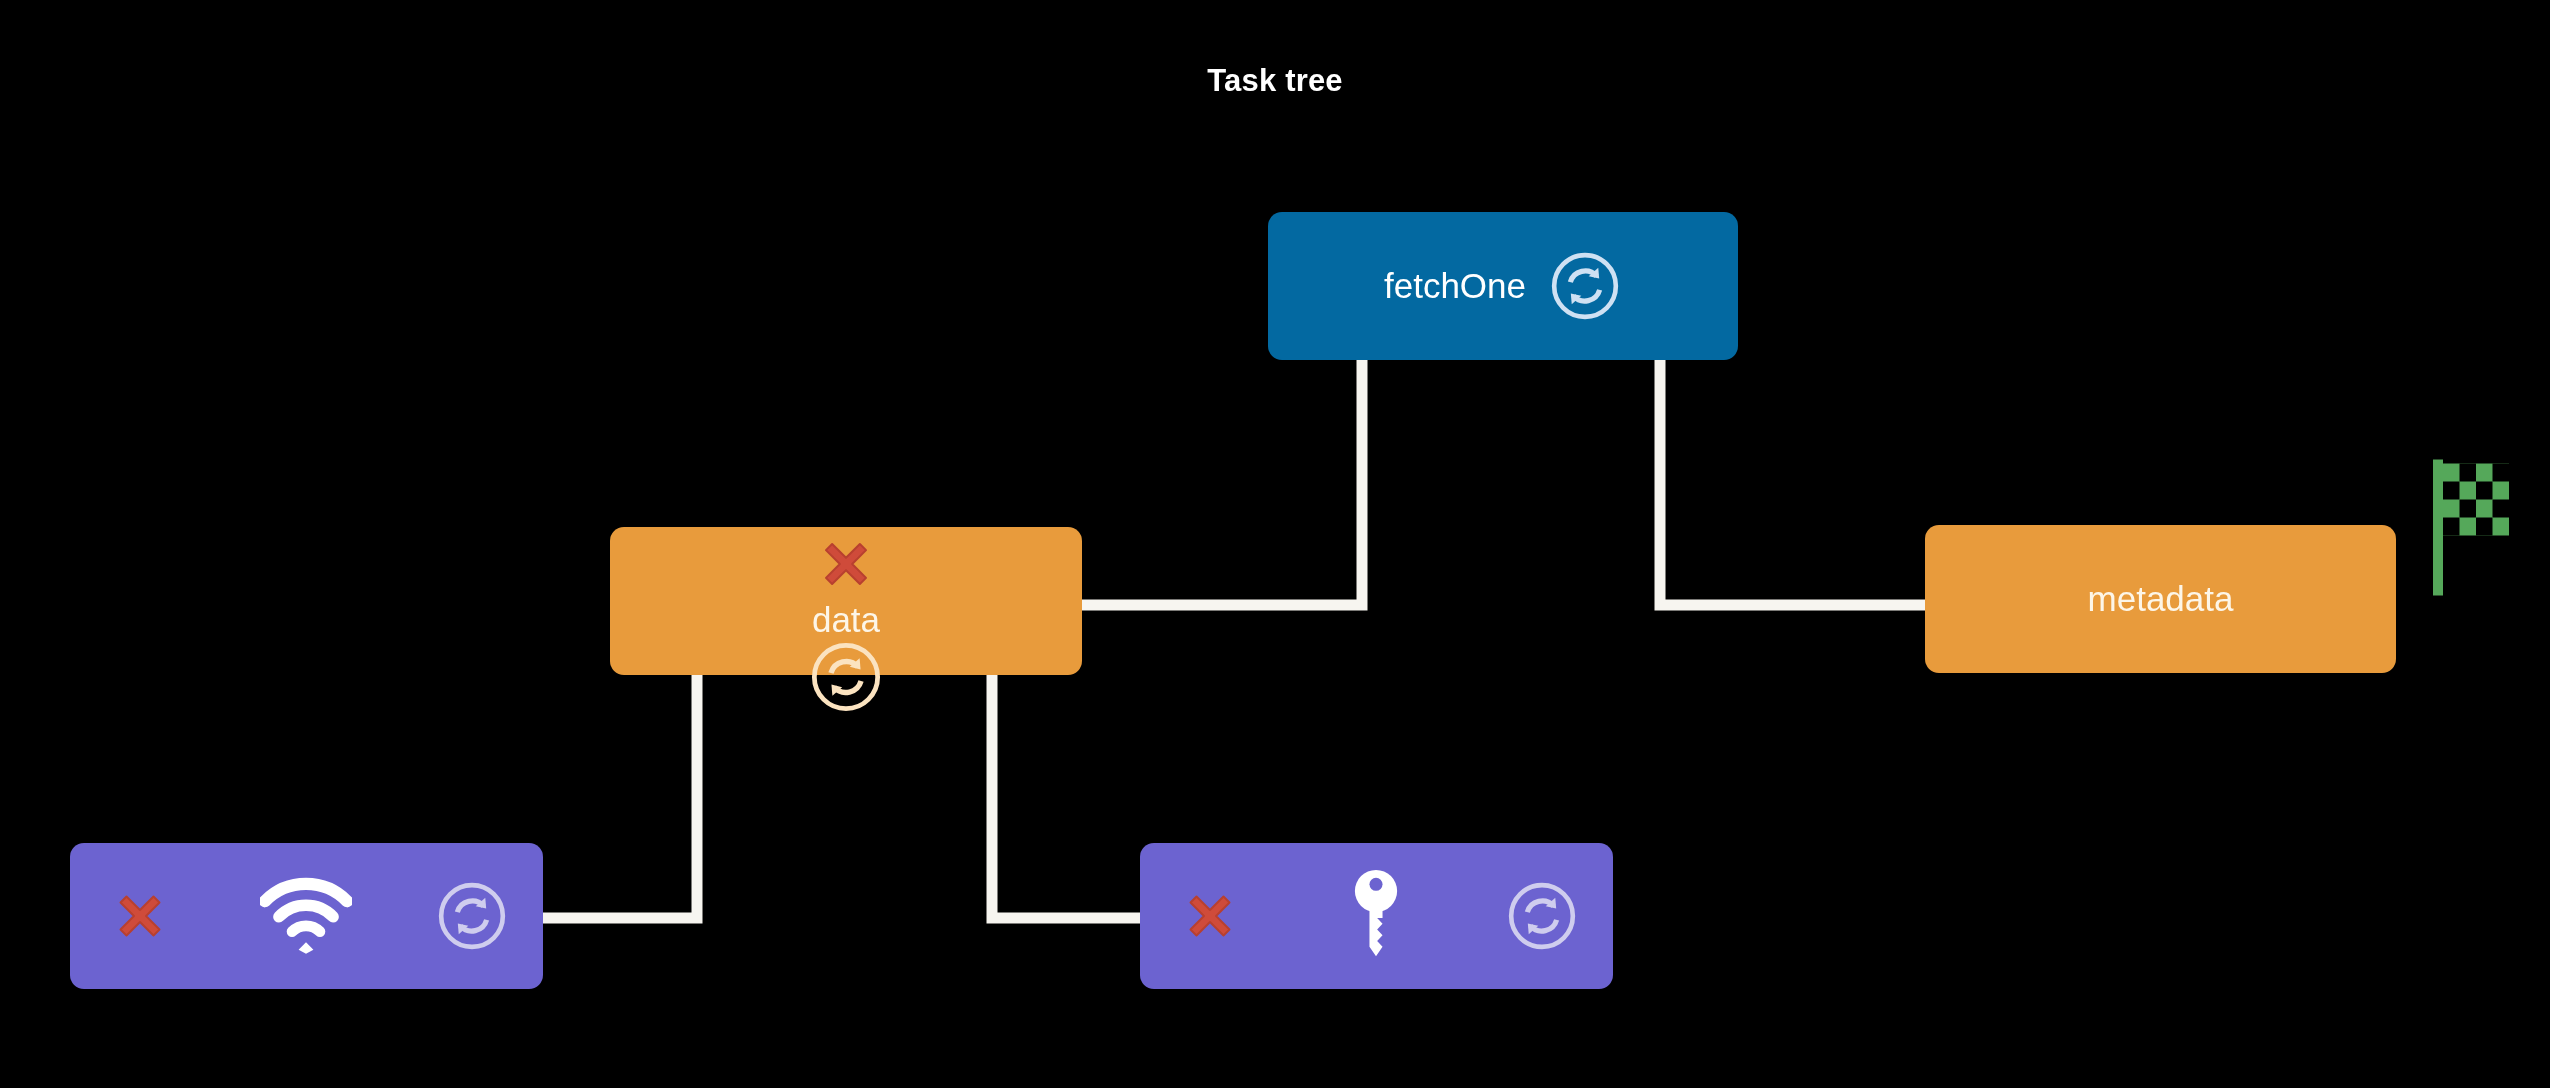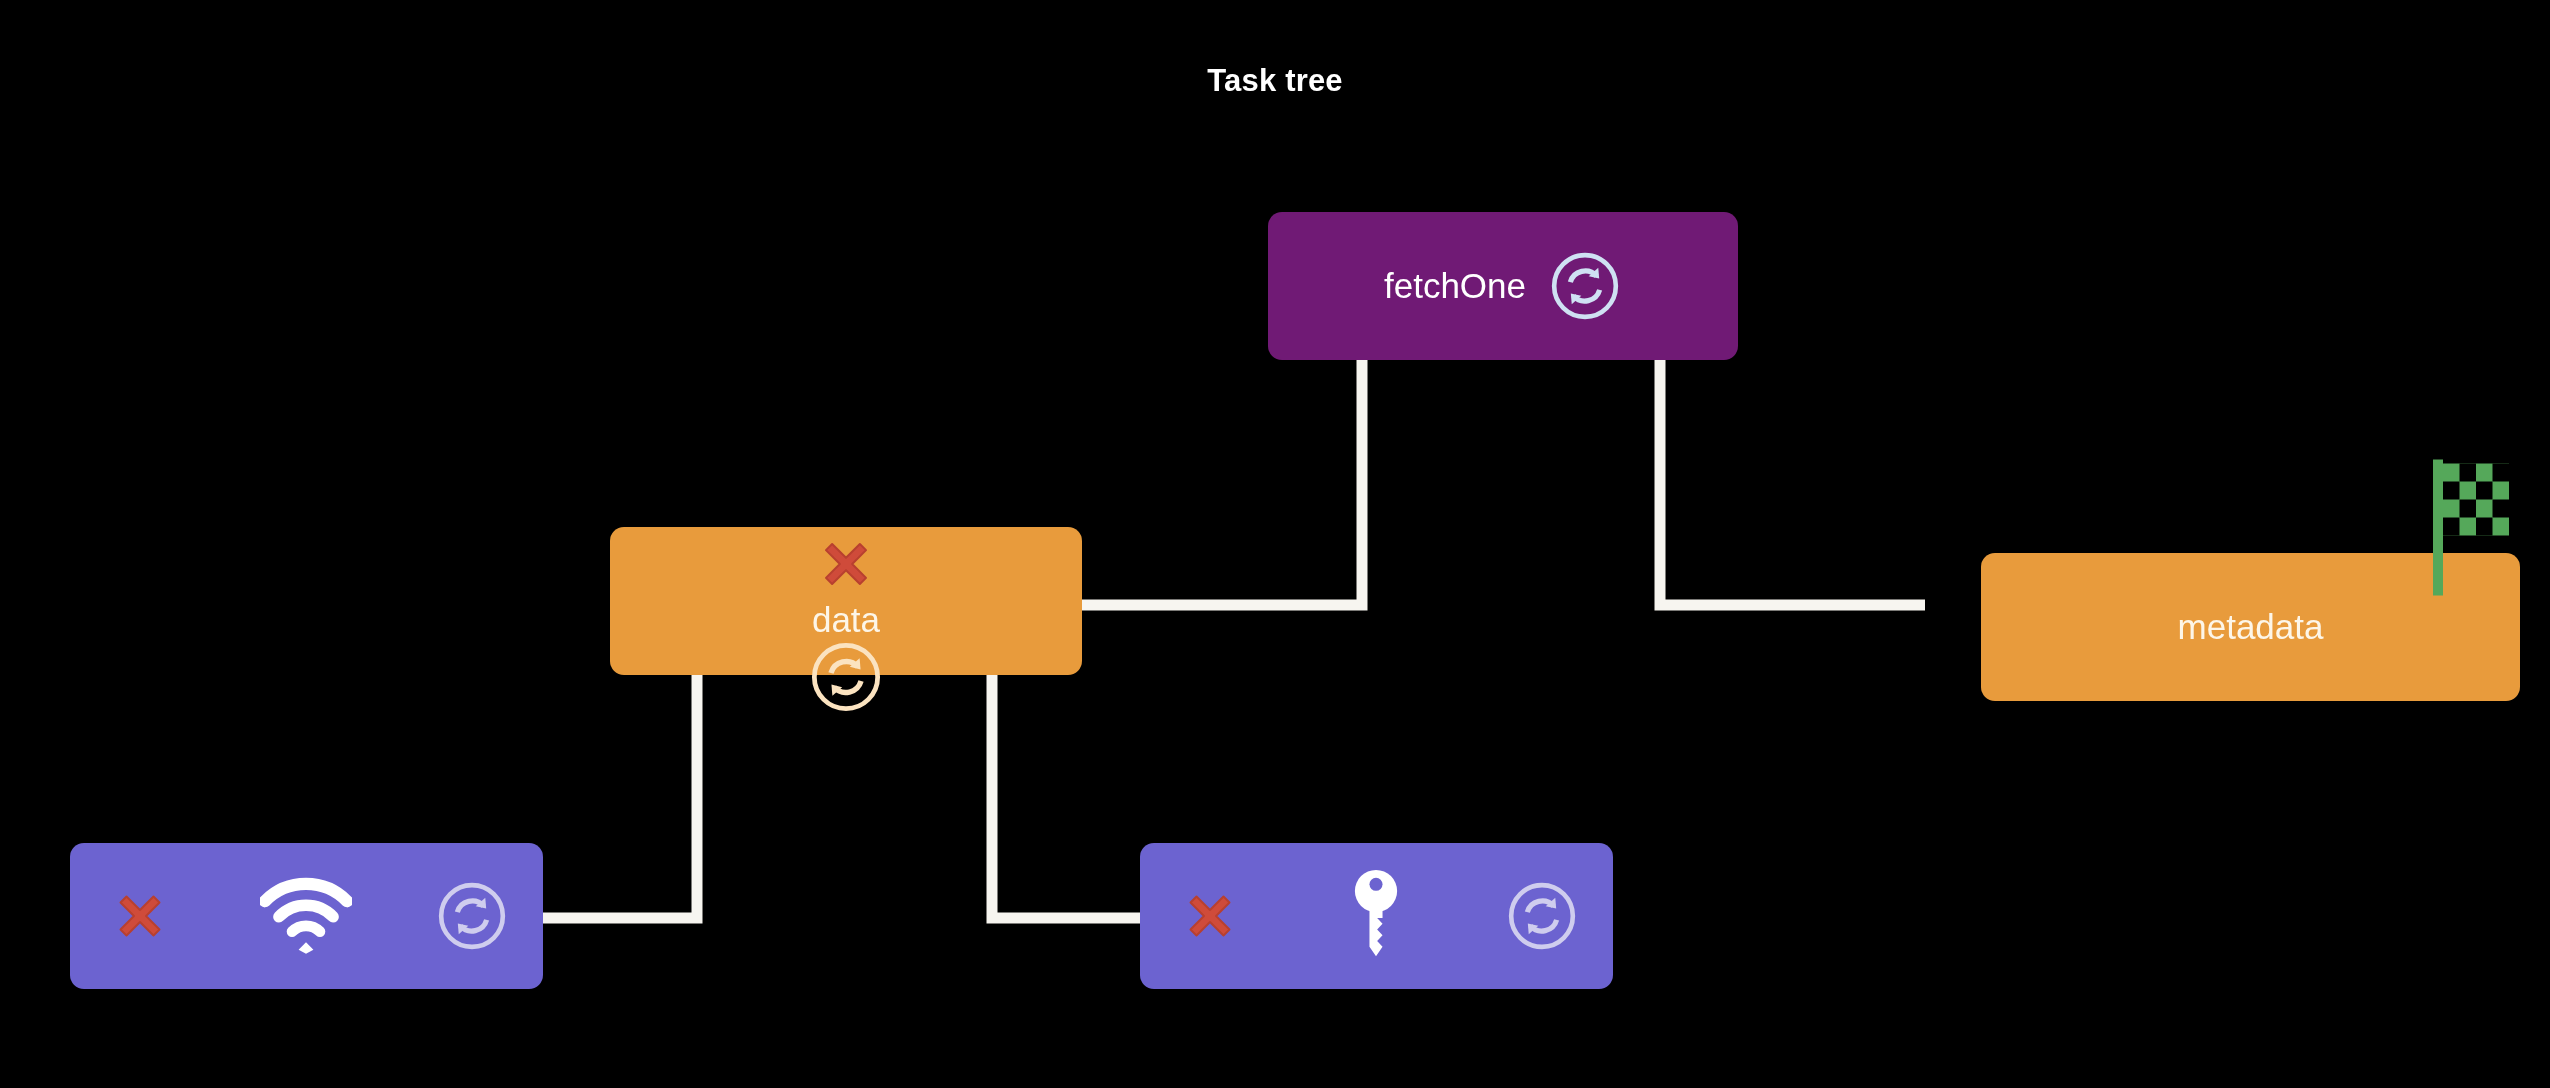--- a/index.html
+++ b/index.html
@@ -58,21 +58,21 @@
     display: flex;
     align-items: center;
     justify-content: center;
   }
   .node-label {
     color: #fdf6e8;
     font-size: 35px;
     line-height: 38px;
     white-space: nowrap;
   }
-  .node.blue { background: #701a75; }
+  .node.blue { background: #0369a1; }
   .node.blue .node-label { color: #ffffff; }
   .node.orange { background: #e89b3c; }
   .node.purple { background: #6c63d0; }
 
   .node-inner {
     display: flex;
     align-items: center;
     justify-content: center;
     width: 100%;
     height: 100%;
@@ -82,21 +82,21 @@
   .icon {
     display: inline-flex;
     align-items: center;
     justify-content: center;
     flex: none;
   }
 
   
   #node-fetchone   { left: 1268px; top: 212px;  width: 470px; height: 148px; }
   #node-data       { left: 610px;  top: 527px;  width: 472px; height: 148px; }
-  #node-metadata   { left: 1981px; top: 525px;  width: 539px; height: 148px; margin-top: 28px; }
+  #node-metadata   { left: 1925px; top: 525px;  width: 471px; height: 148px; }
   #node-wifi       { left: 70px;   top: 843px;  width: 473px; height: 146px; }
   #node-key        { left: 1140px; top: 843px;  width: 473px; height: 146px; }
 
   
   #node-fetchone .node-inner { gap: 22px; }
   #node-data .node-inner     { gap: 0; padding: 0 26px; justify-content: space-between; flex-direction: column; }
   #node-wifi .node-inner     { gap: 0; padding: 0 34px; justify-content: space-between; }
   #node-key .node-inner      { gap: 0; padding: 0 34px; justify-content: space-between; }
 
   

